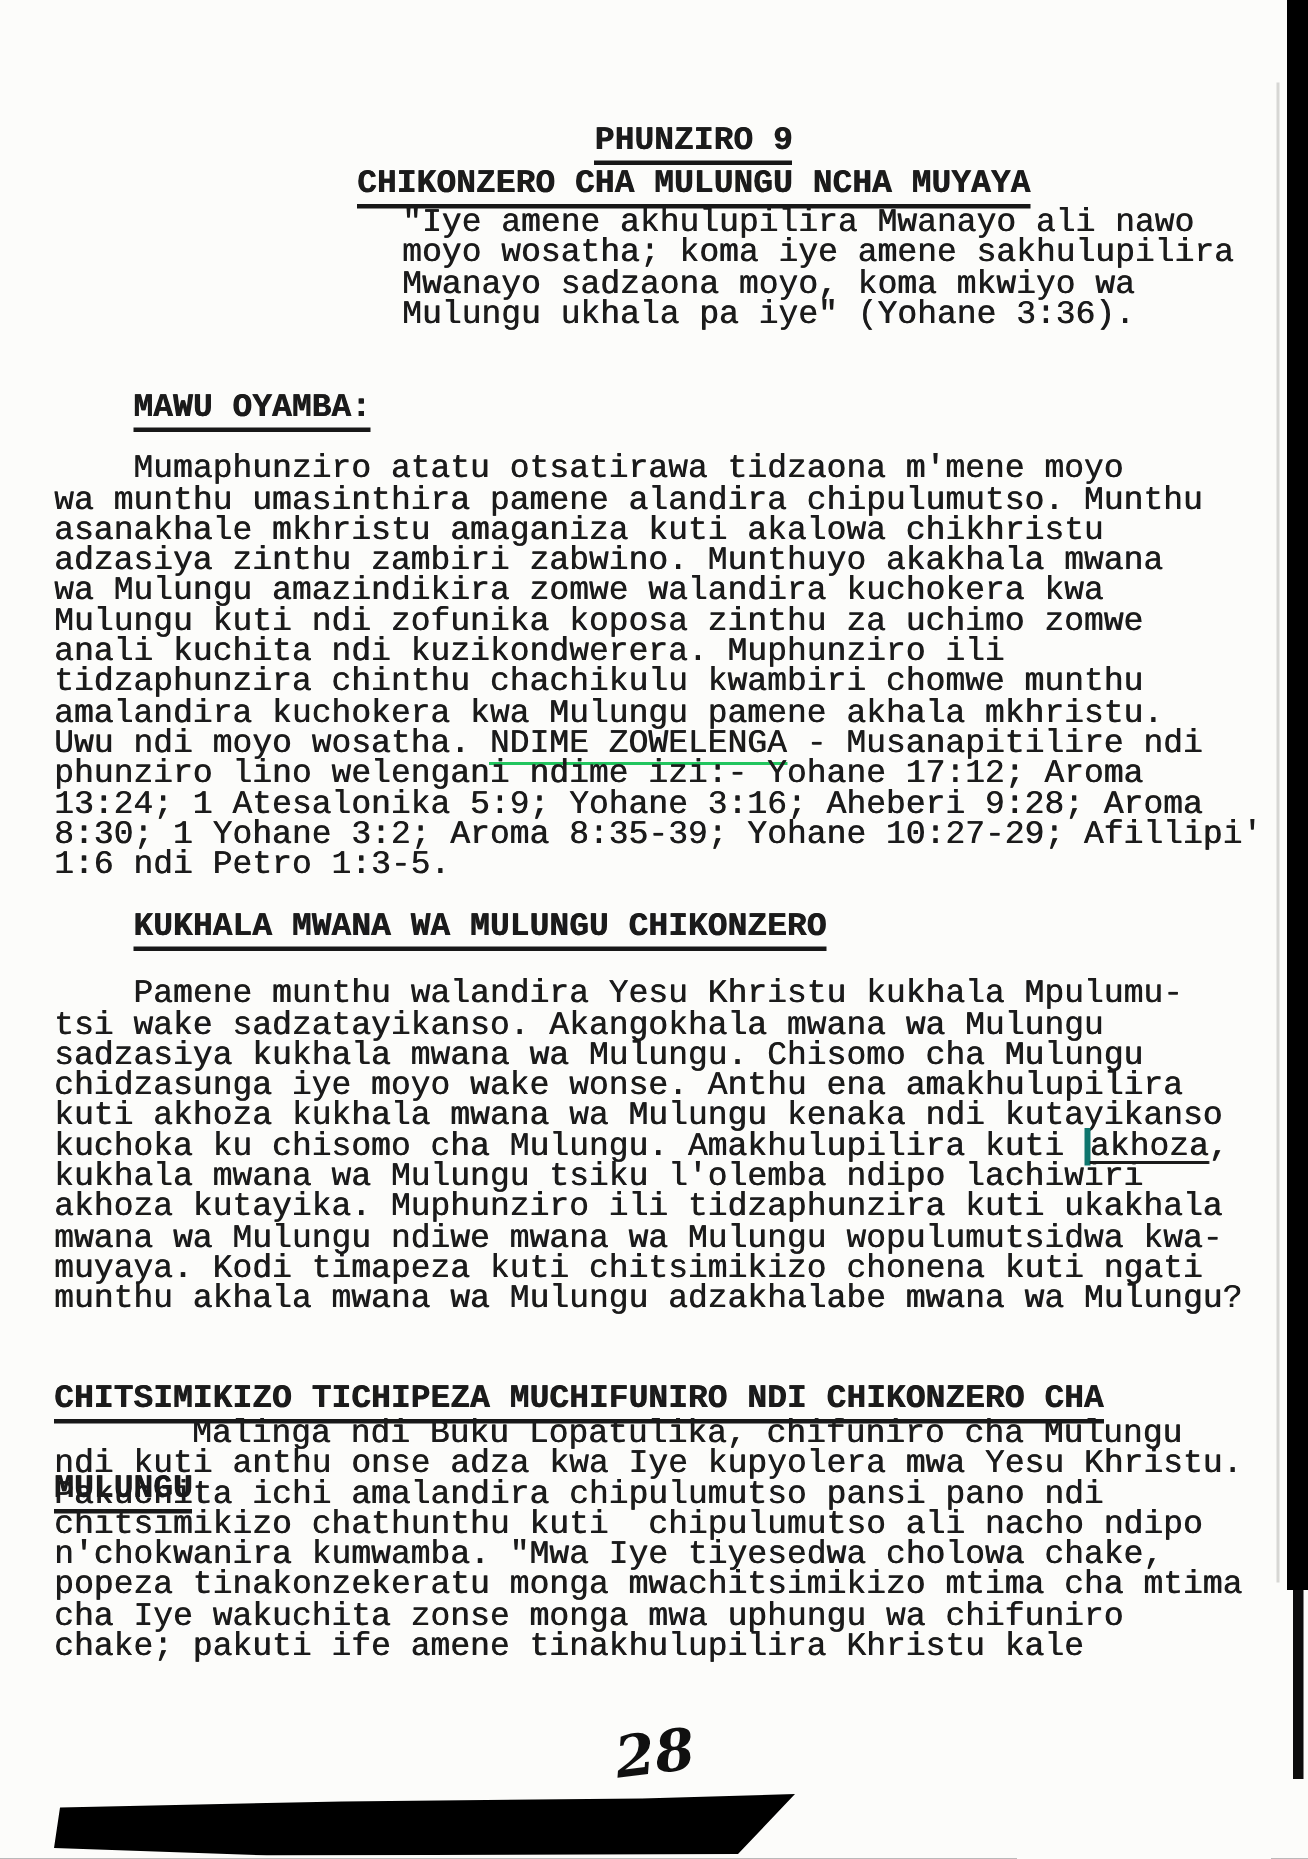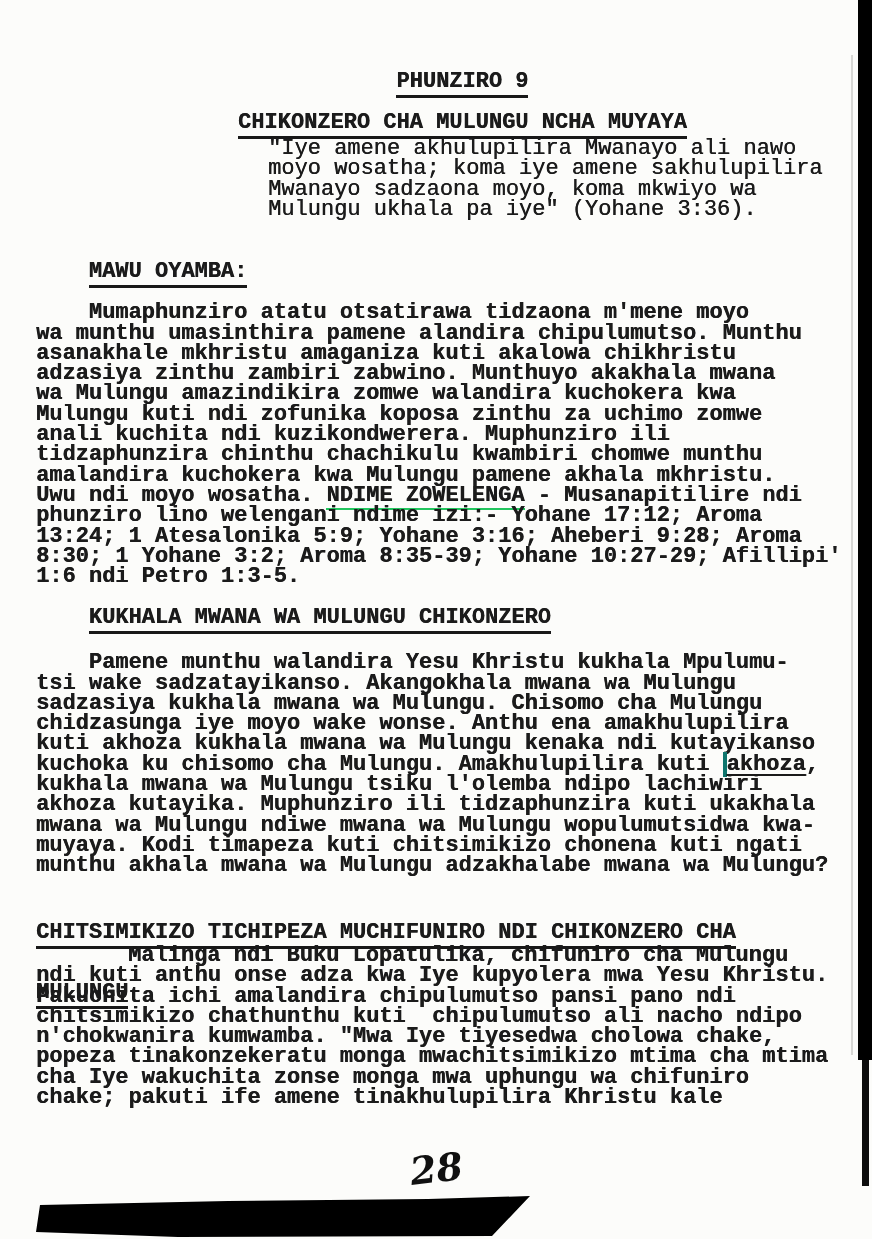--- a/index.html
+++ b/index.html
@@ -6,21 +6,21 @@
   .page{
     position:relative;width:872px;height:1239px;margin:0 auto;
     background:#fcfcfa;overflow:hidden;
     font-family:"Liberation Mono",monospace;color:#1b1b1b;
   }
   .txt{
     font-size:22px;line-height:20.3px;letter-spacing:0;
     white-space:pre-wrap;text-shadow:0.4px 0 0 currentColor;
   }
   .para{position:absolute;left:36px;width:818px;}
-  .indent{text-indent:92px;font-weight:bold;}
+  .indent{text-indent:92px;}
   .heading{font-weight:bold;}
   .u{border-bottom:3px solid #181818;padding-bottom:1px;}
   .u2{border-bottom:2px solid #22c55e;}
   .centerrow{position:absolute;left:0;width:100%;text-align:center;}
   .label{position:absolute;left:36px;}
   .quote{position:absolute;left:268px;width:580px;}
   .marked{
     border-left:4px solid #0f766e;
     text-decoration:underline;text-decoration-thickness:2px;text-underline-offset:4px;
   }
@@ -35,21 +35,21 @@
   .wedge{
     position:absolute;left:28px;top:1193px;width:512px;height:46px;background:#000;
     clip-path:polygon(12px 12px, 200px 8px, 400px 6px, 502px 3px, 464px 43px, 150px 44px, 8px 39px);
   }
 </style>
 </head>
 <body>
 
 <div class="page">
 
-  <div class="centerrow txt heading" style="top:52px;">
+  <div class="centerrow txt heading" style="top:64px;">
     <span class="u">PHUNZIRO 9</span>
   </div>
   <div class="centerrow txt heading" style="top:93px;">
     <span class="u">CHIKONZERO CHA MULUNGU NCHA MUYAYA</span>
   </div>
 
   <div class="quote txt" style="top:139px;">"Iye amene akhulupilira Mwanayo ali nawo
 moyo wosatha; koma iye amene sakhulupilira
 Mwanayo sadzaona moyo, koma mkwiyo wa
 Mulungu ukhala pa iye" (Yohane 3:36).</div>

